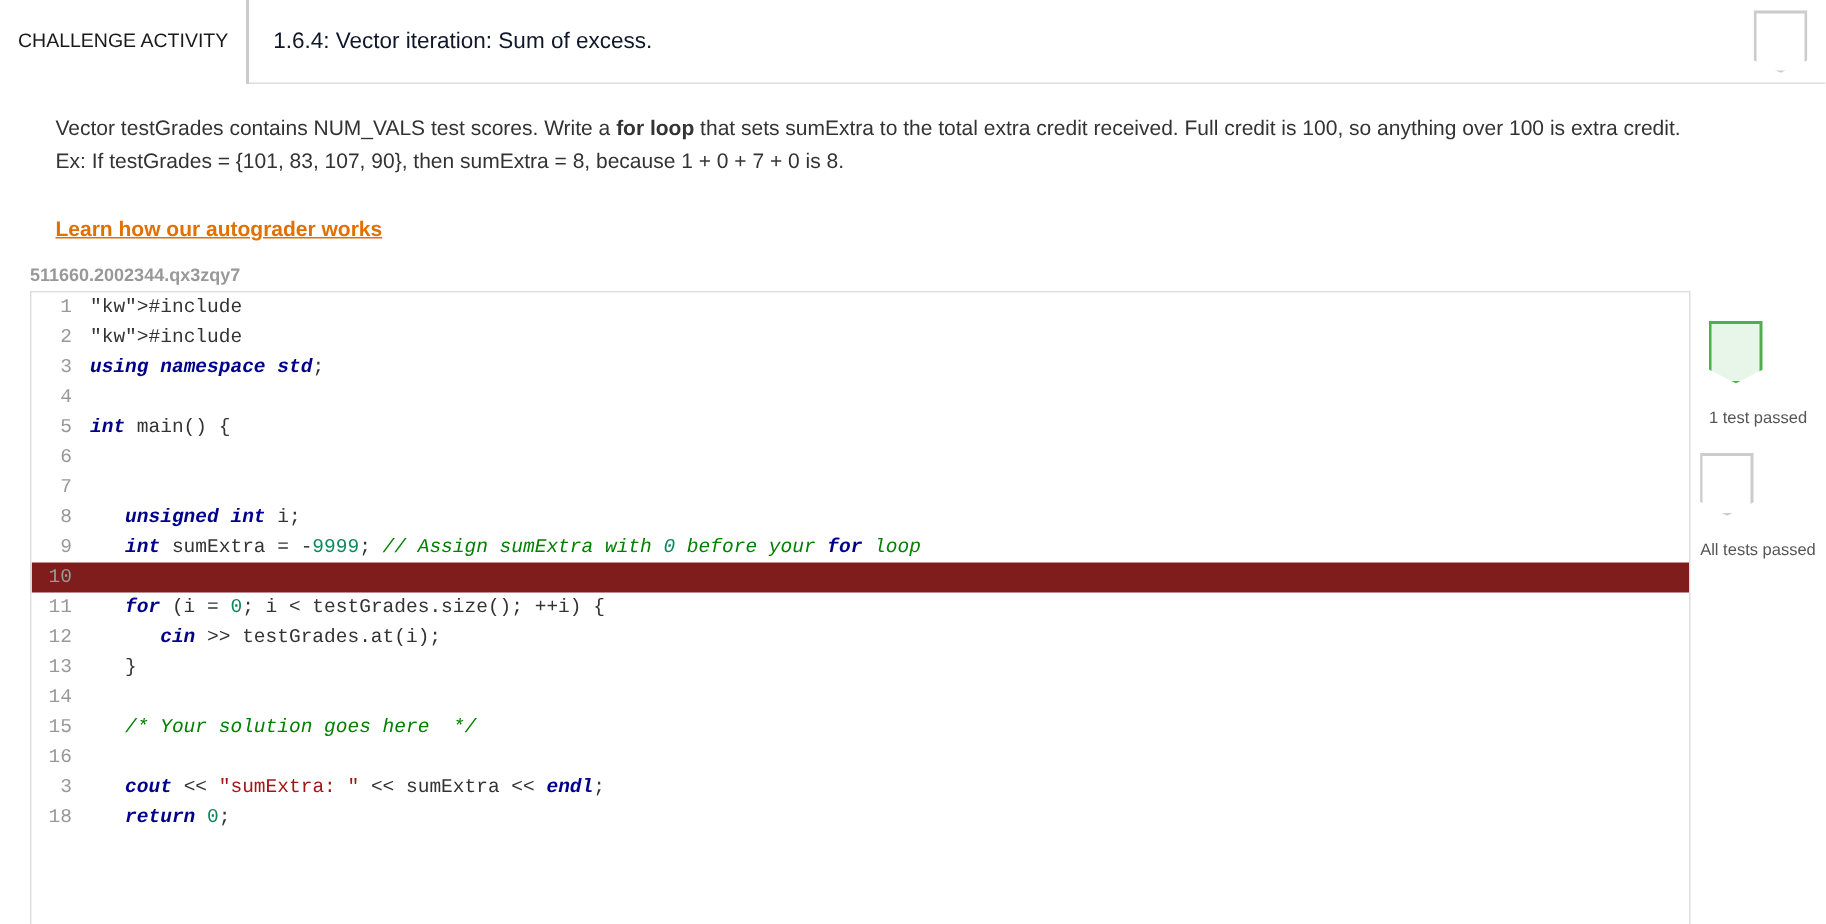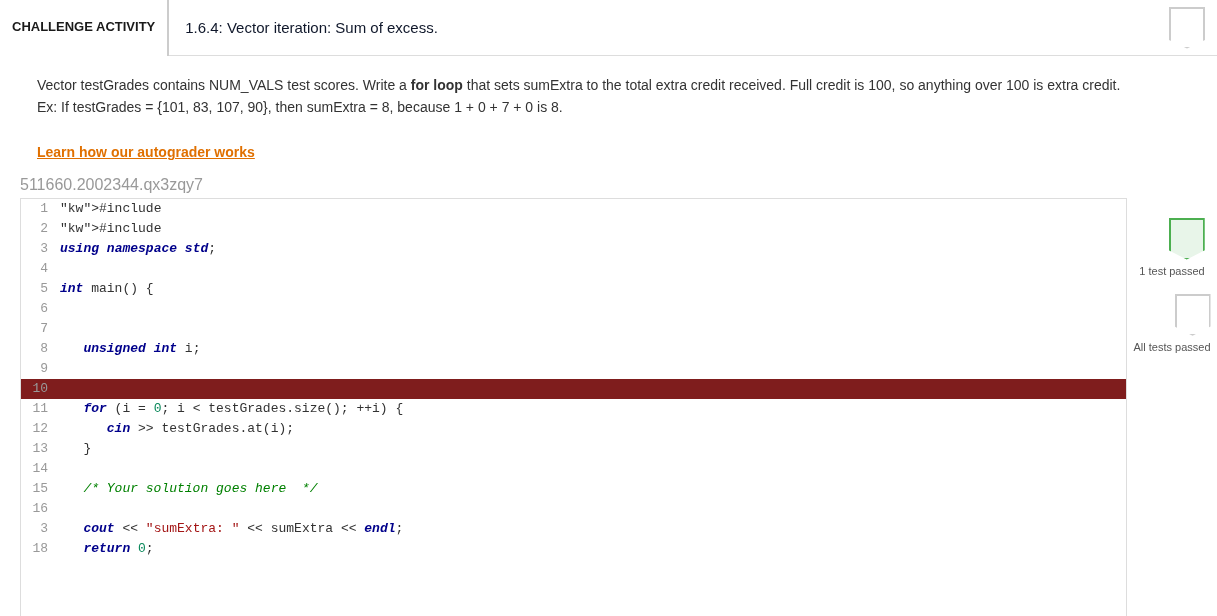--- a/index.html
+++ b/index.html
@@ -18,21 +18,21 @@
       display: flex;
       align-items: center;
       border-bottom: 1px solid #ddd;
       padding: 0;
       height: 56px;
       background: #fff;
     }
     .header-label {
       background: #fff;
       padding: 8px 12px;
-      font-weight: bold;
+      font-weight: normal;
       font-size: 13px;
       color: #1a1a1a;
       border-right: 2px solid #ccc;
       line-height: 1.3;
       height: 56px;
       display: flex;
       align-items: center;
       min-width: 110px;
     }
     .header-title {
@@ -63,22 +63,23 @@
     }
     .description a {
       color: #e07000;
       text-decoration: underline;
       font-size: 14px;
       font-weight: bold;
     }
 
     .file-id {
       padding: 2px 20px 4px 20px;
-      font-size: 16px;
+      font-size: 12px;
       color: #999;
+      font-weight: bold;
     }
 
     
     .editor-area {
       display: flex;
       height: calc(616px - 56px - 80px - 26px - 22px);
       position: relative;
     }
 
     .code-container {
@@ -136,22 +137,22 @@
       display: flex;
       flex-direction: column;
       align-items: center;
       padding-top: 20px;
       gap: 16px;
     }
 
     .test-badge {
       display: flex;
       flex-direction: column;
-      align-items: flex-end;
-      gap: 4px;
+      align-items: flex-start;
+      gap: 16px;
     }
     .badge-shield {
       width: 36px;
       height: 42px;
       border: 2px solid #ccc;
       clip-path: polygon(0 0, 100% 0, 100% 78%, 50% 100%, 0 78%);
       background: #fff;
     }
     .badge-shield.passed {
       border-color: #4caf50;
@@ -218,20 +219,21 @@
         </div>
         <div class="code-line">
           <span class="line-num">7</span>
         </div>
         <div class="code-line">
           <span class="line-num">8</span>
           <span class="line-code">   <span class="kw">unsigned</span> <span class="kw">int</span> i;</span>
         </div>
         <div class="code-line">
           <span class="line-num">9</span>
+          <span class="line-code">   <span class="kw">int</span> sumExtra = -<span class="num">9999</span>; <span class="cm">// Assign sumExtra with <span class="num">0</span> before your <span class="kw">for</span> loop</span></span>
         </div>
         <div class="code-line active-line">
           <span class="line-num">10</span>
           <span class="line-code"></span>
         </div>
         <div class="code-line">
           <span class="line-num">11</span>
           <span class="line-code">   <span class="kw">for</span> (i = <span class="num">0</span>; i &lt; testGrades.size(); ++i) {</span>
         </div>
         <div class="code-line">

